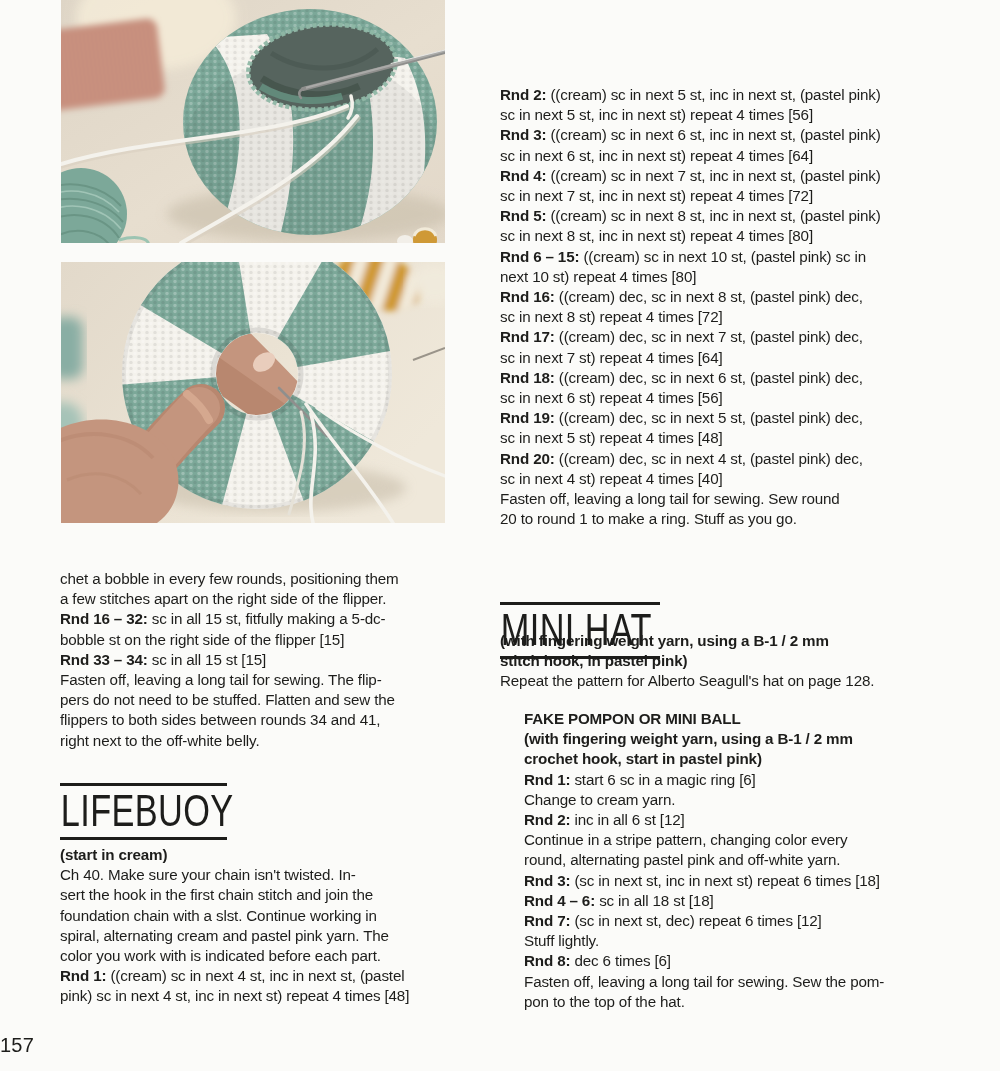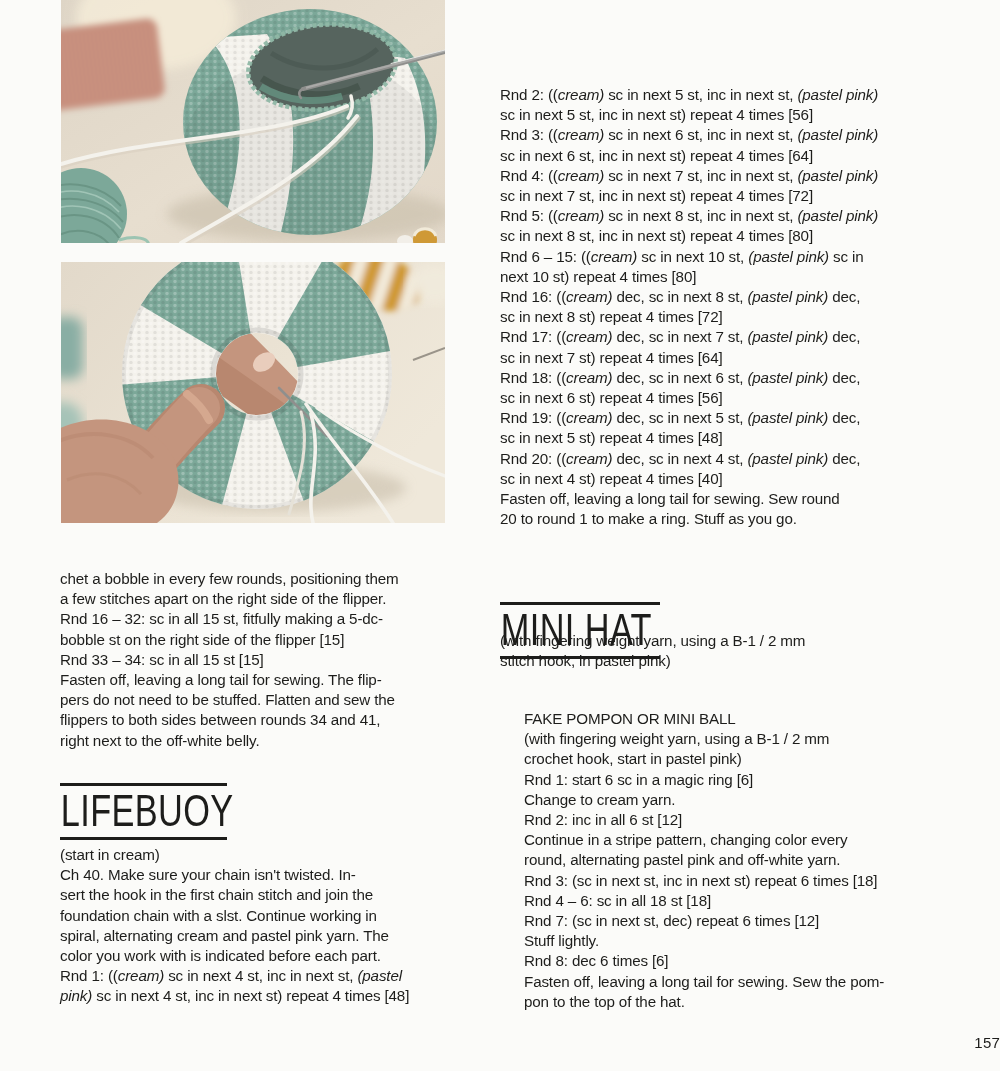--- a/index.html
+++ b/index.html
@@ -14,22 +14,22 @@
   .photo svg{display:block;}
   #photo-top{left:61px;top:0;width:384px;height:243px;}
   #photo-bottom{left:61px;top:262px;width:384px;height:261px;}
 
   .para{
     position:absolute;
     font-size:15.2px;line-height:20.2px;
     letter-spacing:-0.15px;
     white-space:nowrap;
   }
-  .para .b{font-weight:normal;}
-  .para .i{font-style:italic;margin-top:20px;}
+  .para .b{font-weight:bold;}
+  .para .i{margin-top:20px;}
 
   #para-flipper{left:60px;top:569px;}
   #para-lifebuoy-body{left:60px;top:845px;}
   #para-rounds{left:500px;top:85px;}
   #para-minihat-intro{left:500px;top:631px;}
   #para-pompon{left:524px;top:709px;}
 
   .heading{position:absolute;}
   #heading-lifebuoy{left:60px;top:783px;}
   #heading-minihat{left:500px;top:562px;margin-top:40px;}
@@ -37,21 +37,21 @@
   #heading-lifebuoy .rule{width:167px;}
   #heading-minihat .rule{width:160px;}
   .htitle{
     font-size:44px;line-height:44px;font-weight:400;
     letter-spacing:0.5px;color:var(--ink,#191917);
     transform:scaleX(0.78);transform-origin:left center;
     padding:3px 0 4px 1px;white-space:nowrap;
   }
   #page-number{
     position:absolute;left:0;right:0;top:1034px;
-    text-align:right;font-size:15px;letter-spacing:0.2px;
+    text-align:left;font-size:20px;letter-spacing:0.2px;
   }
 
   
   .f-sage{fill:var(--sage)}
   .f-yarn{fill:var(--yarn-white)} .f-pink{fill:var(--pink)}
   .f-skin{fill:var(--skin)}
   .f-gold{fill:var(--gold)} .f-open{fill:var(--opening-dark)}
   .f-cream{fill:var(--cream-fuzz)} .f-shadow{fill:var(--photo-shadow)}
   .f-nail{fill:var(--nail)}
   .s-yarn{stroke:var(--yarn-white)} .s-sage{stroke:var(--sage)}
@@ -247,17 +247,17 @@
 <div class="para" id="para-lifebuoy-body"><span class="b">(start in cream)</span><br><span>Ch 40. Make sure your chain isn't twisted. In-</span><br><span>sert the hook in the first chain stitch and join the</span><br><span>foundation chain with a slst. Continue working in</span><br><span>spiral, alternating cream and pastel pink yarn. The</span><br><span>color you work with is indicated before each part.</span><br><span class="b">Rnd 1:</span><span> ((</span><span class="i">cream)</span><span> sc in next 4 st, inc in next st, </span><span class="i">(pastel</span><br><span class="i">pink)</span><span> sc in next 4 st, inc in next st) repeat 4 times [48]</span></div>
 
 <div class="para" id="para-rounds"><span class="b">Rnd 2:</span><span> ((</span><span class="i">cream)</span><span> sc in next 5 st, inc in next st, </span><span class="i">(pastel pink)</span><br><span>sc in next 5 st, inc in next st) repeat 4 times [56]</span><br><span class="b">Rnd 3:</span><span> ((</span><span class="i">cream)</span><span> sc in next 6 st, inc in next st, </span><span class="i">(pastel pink)</span><br><span>sc in next 6 st, inc in next st) repeat 4 times [64]</span><br><span class="b">Rnd 4:</span><span> ((</span><span class="i">cream)</span><span> sc in next 7 st, inc in next st, </span><span class="i">(pastel pink)</span><br><span>sc in next 7 st, inc in next st) repeat 4 times [72]</span><br><span class="b">Rnd 5:</span><span> ((</span><span class="i">cream)</span><span> sc in next 8 st, inc in next st, </span><span class="i">(pastel pink)</span><br><span>sc in next 8 st, inc in next st) repeat 4 times [80]</span><br><span class="b">Rnd 6 – 15:</span><span> ((</span><span class="i">cream)</span><span> sc in next 10 st, </span><span class="i">(pastel pink)</span><span> sc in</span><br><span>next 10 st) repeat 4 times [80]</span><br><span class="b">Rnd 16:</span><span> ((</span><span class="i">cream)</span><span> dec, sc in next 8 st, </span><span class="i">(pastel pink)</span><span> dec,</span><br><span>sc in next 8 st) repeat 4 times [72]</span><br><span class="b">Rnd 17:</span><span> ((</span><span class="i">cream)</span><span> dec, sc in next 7 st, </span><span class="i">(pastel pink)</span><span> dec,</span><br><span>sc in next 7 st) repeat 4 times [64]</span><br><span class="b">Rnd 18:</span><span> ((</span><span class="i">cream)</span><span> dec, sc in next 6 st, </span><span class="i">(pastel pink)</span><span> dec,</span><br><span>sc in next 6 st) repeat 4 times [56]</span><br><span class="b">Rnd 19:</span><span> ((</span><span class="i">cream)</span><span> dec, sc in next 5 st, </span><span class="i">(pastel pink)</span><span> dec,</span><br><span>sc in next 5 st) repeat 4 times [48]</span><br><span class="b">Rnd 20:</span><span> ((</span><span class="i">cream)</span><span> dec, sc in next 4 st, </span><span class="i">(pastel pink)</span><span> dec,</span><br><span>sc in next 4 st) repeat 4 times [40]</span><br><span>Fasten off, leaving a long tail for sewing. Sew round</span><br><span>20 to round 1 to make a ring. Stuff as you go.</span></div>
 
 <div class="heading" id="heading-minihat">
   <div class="rule"></div>
   <div class="htitle">MINI HAT</div>
   <div class="rule"></div>
 </div>
 
-<div class="para" id="para-minihat-intro"><span class="b">(with fingering weight yarn, using a B-1 / 2 mm</span><br><span class="b">stitch hook, in pastel pink)</span><br></div>
+<div class="para" id="para-minihat-intro"><span class="b">(with fingering weight yarn, using a B-1 / 2 mm</span><br><span class="b">stitch hook, in pastel pink)</span><br><span>Repeat the pattern for Alberto Seagull's hat on page 128.</span></div>
 
 <div class="para" id="para-pompon"><span class="b">FAKE POMPON OR MINI BALL</span><br><span class="b">(with fingering weight yarn, using a B-1 / 2 mm</span><br><span class="b">crochet hook, start in pastel pink)</span><br><span class="b">Rnd 1:</span><span> start 6 sc in a magic ring [6]</span><br><span>Change to cream yarn.</span><br><span class="b">Rnd 2:</span><span> inc in all 6 st [12]</span><br><span>Continue in a stripe pattern, changing color every</span><br><span>round, alternating pastel pink and off-white yarn.</span><br><span class="b">Rnd 3:</span><span> (sc in next st, inc in next st) repeat 6 times [18]</span><br><span class="b">Rnd 4 – 6:</span><span> sc in all 18 st [18]</span><br><span class="b">Rnd 7:</span><span> (sc in next st, dec) repeat 6 times [12]</span><br><span>Stuff lightly.</span><br><span class="b">Rnd 8:</span><span> dec 6 times [6]</span><br><span>Fasten off, leaving a long tail for sewing. Sew the pom-</span><br><span>pon to the top of the hat.</span></div>
 
 <div id="page-number">157</div>
 
 </body></html>

